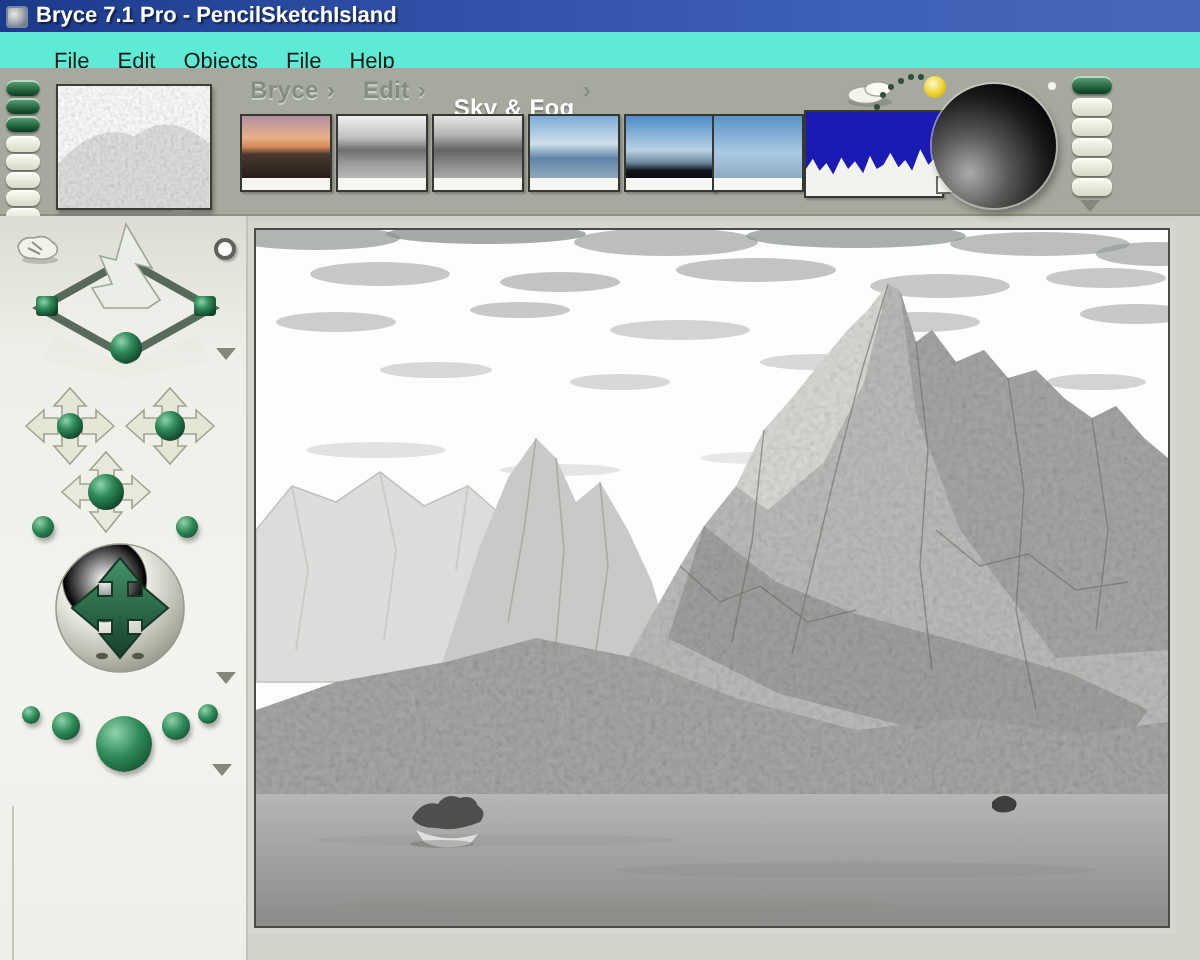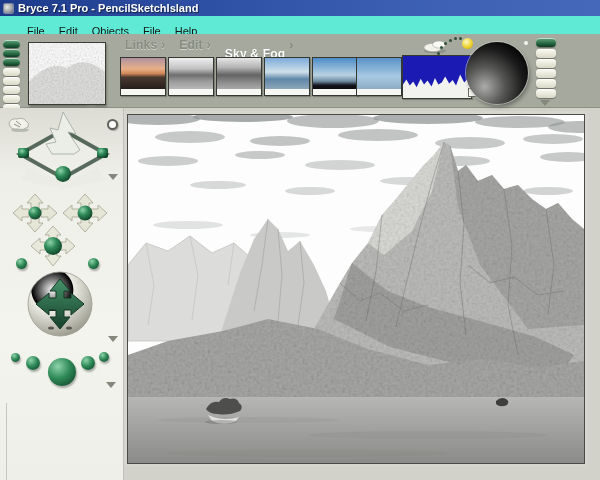--- a/index.html
+++ b/index.html
@@ -128,21 +128,21 @@
         </defs>
         <rect width="78" height="63" fill="#ffffff"></rect>
         <path d="M0,40 Q20,18 39,26 Q58,12 78,30 L78,63 L0,63 Z" fill="#e2e2e0"></path>
         <rect width="78" height="63" filter="url(#sketchNoise)" opacity="0.45" style="mix-blend-mode:multiply"></rect>
       </svg>
     </div>
     <div class="tri" style="left:86px;top:71px"></div>
 
     <div class="tabs">
       <div class="tab inactive">
-        <span class="lbl">Links</span>
+        <span class="lbl">Bryce</span>
         <span class="chv">›</span>
       </div>
       <div class="tab inactive">
         <span class="lbl">Edit</span>
         <span class="chv">›</span>
       </div>
       <div class="tab active">
         <span class="lbl">Sky &amp; Fog</span>
         <span class="chv">›</span>
       </div>

